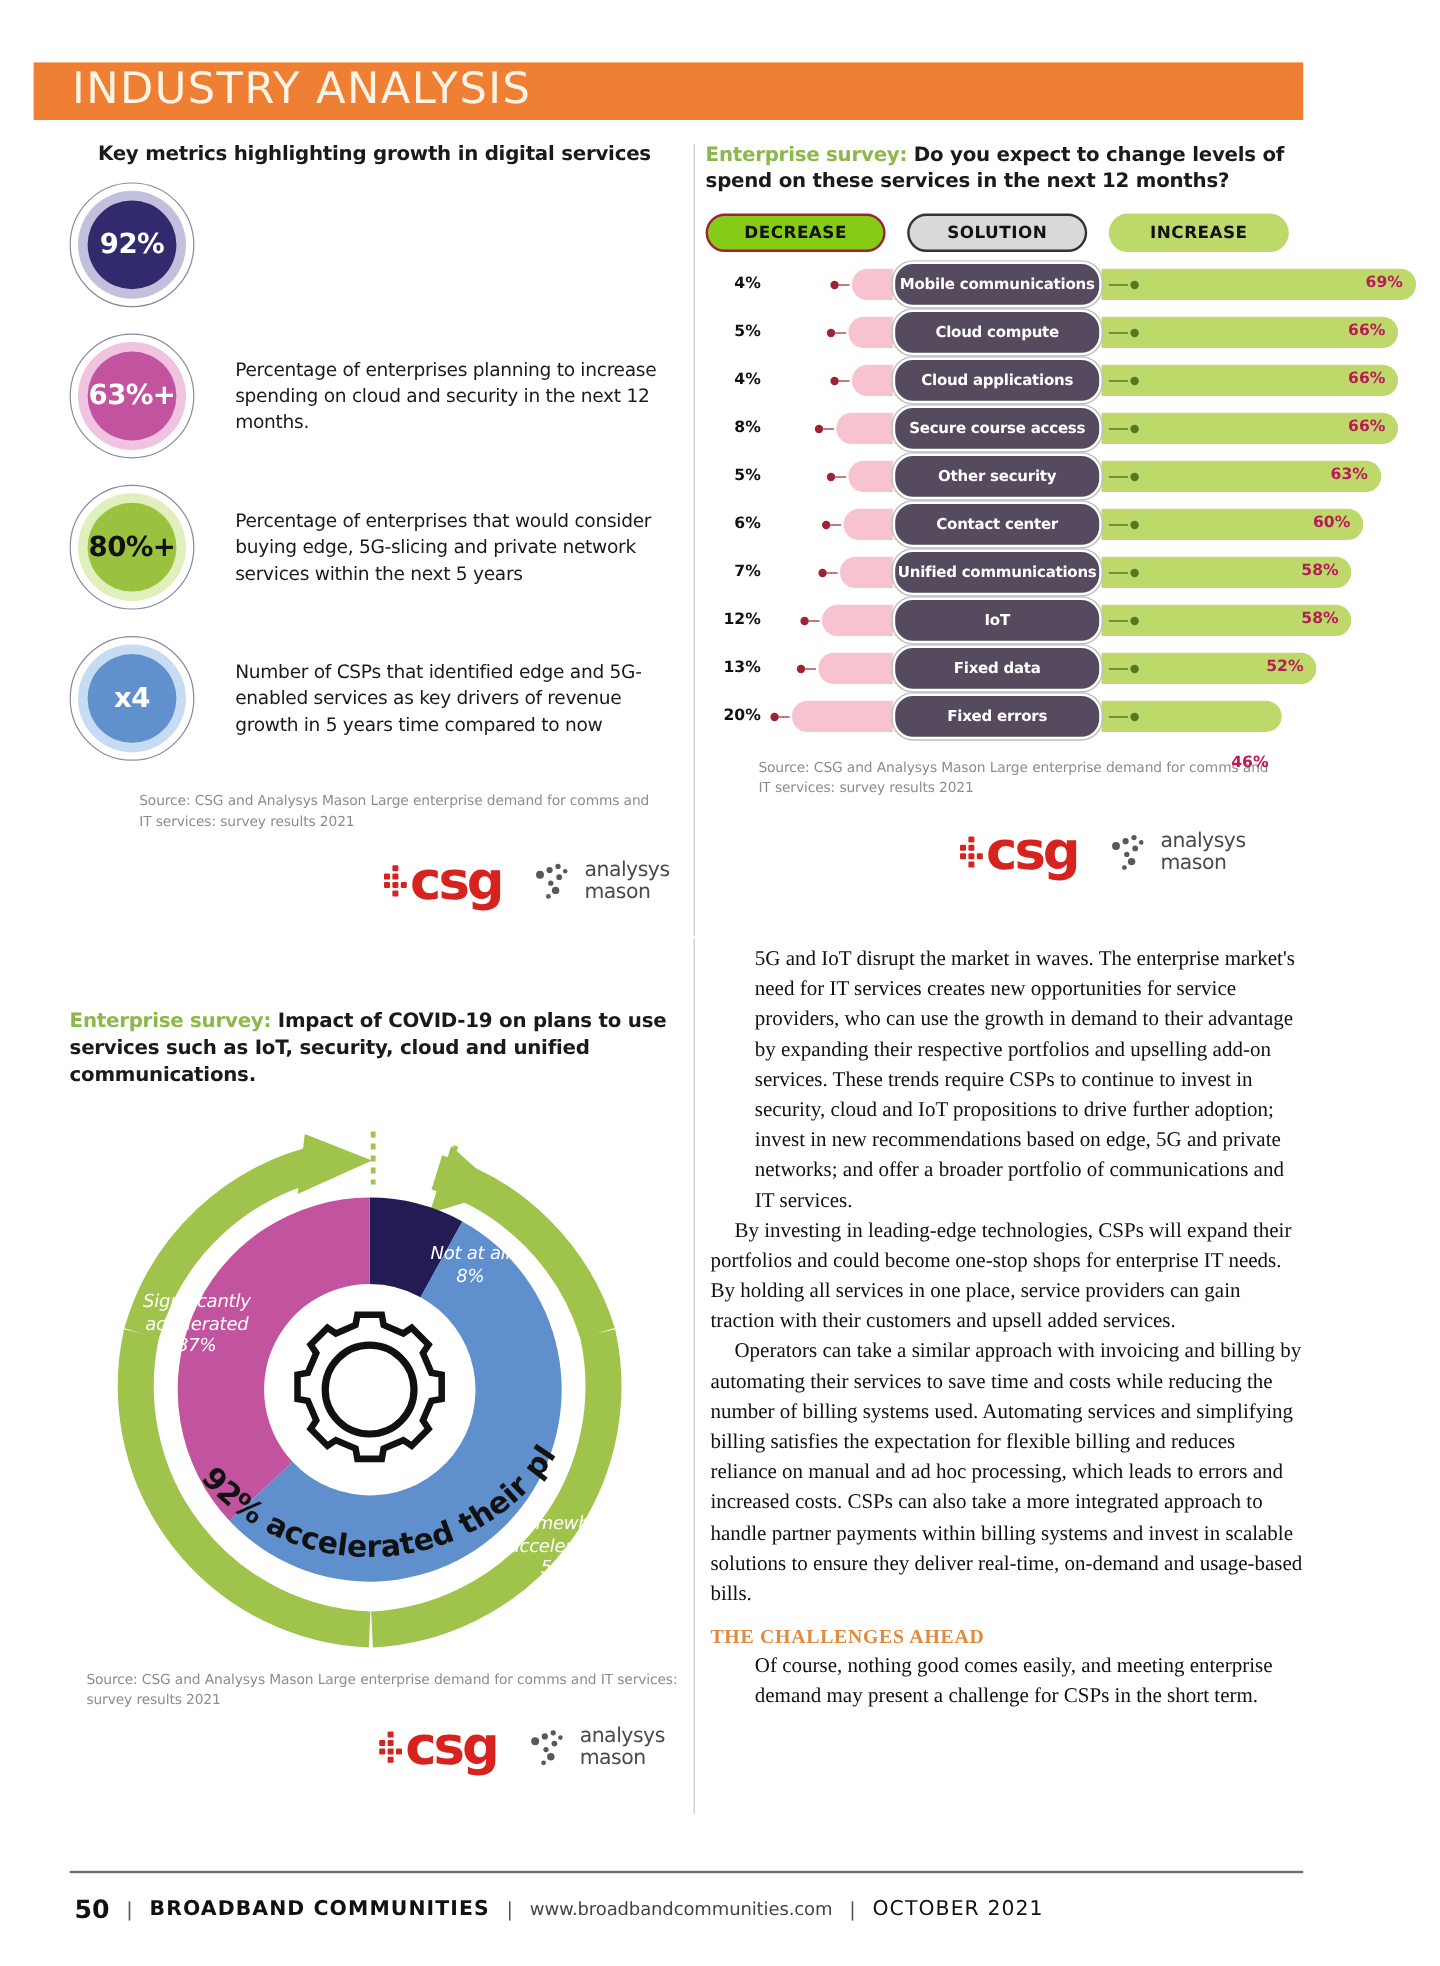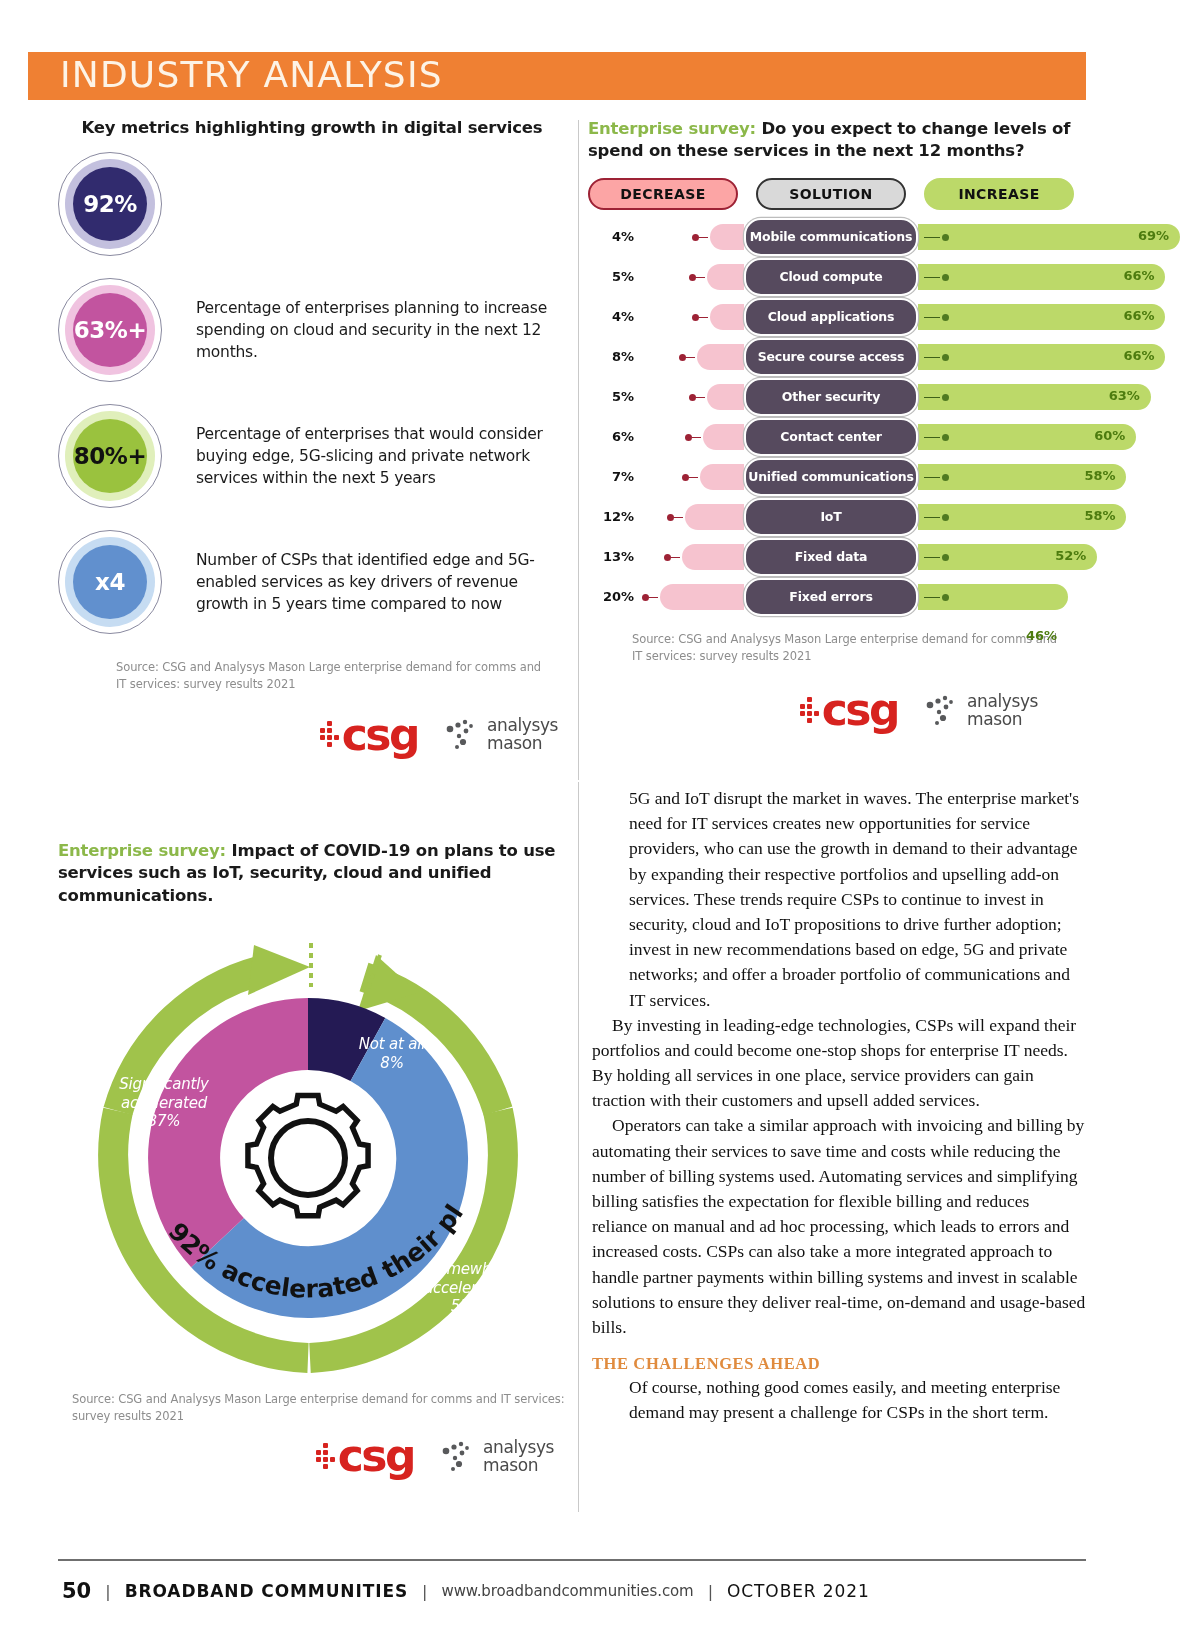--- a/index.html
+++ b/index.html
@@ -104,21 +104,21 @@
   }
 
   
   .legend-row { display:flex; align-items:center; height:34px; margin-top:14px; }
   .pill {
     height:32px; border-radius:16px; box-sizing:border-box;
     display:flex; align-items:center; justify-content:center;
     font-size:14px; font-weight:bold; letter-spacing:.4px;
     font-family:"DejaVu Sans", sans-serif; color:#111;
   }
-  .pill.dec { width:150px; background:#fca5a5; border:2px solid #9d2235; }
+  .pill.dec { width:150px; background:#84cc16; border:2px solid #9d2235; }
   .pill.sol { width:150px; background:#d9d9d9; border:2px solid #333; margin-left:18px;}
   .pill.inc { width:150px; background:#bcd969; border:2px solid #bcd969; margin-left:18px;}
 
   .bar-row { display:flex; align-items:center; height:40px; position:relative; }
   .left-val {
     width:46px; text-align:right; font-size:13px; font-weight:bold;
     color:#111; font-family:"DejaVu Sans", sans-serif;
   }
   .left-track { position:relative; height:40px; flex:0 0 110px; }
   .pink-bar {
@@ -145,21 +145,21 @@
     position:absolute; left:0; top:7px; height:26px;
     background:#bcd969; border-radius:0 13px 13px 0;
   }
   .dot-green {
     position:absolute; top:17px; width:7px; height:7px; border-radius:50%;
     background:#4f7a21;
   }
   .tick-green { position:absolute; top:20px; height:1.5px; background:#3f6119; }
   .right-val {
     position:absolute; top:11px; font-size:13px; font-weight:bold;
-    color:#4d7c0f; font-family:"DejaVu Sans", sans-serif;
+    color:#be185d; font-family:"DejaVu Sans", sans-serif;
   }
 
   
   .donut-wrap { position:relative; width:500px; height:470px; }
   .donut-labels { position:absolute; inset:0; pointer-events:none; }
   .dlabel {
     position:absolute; color:#fff; font-size:15px; line-height:1.25;
     font-family:"DejaVu Sans", sans-serif; text-align:center;
     letter-spacing:-0.2px;
     font-style:italic;

